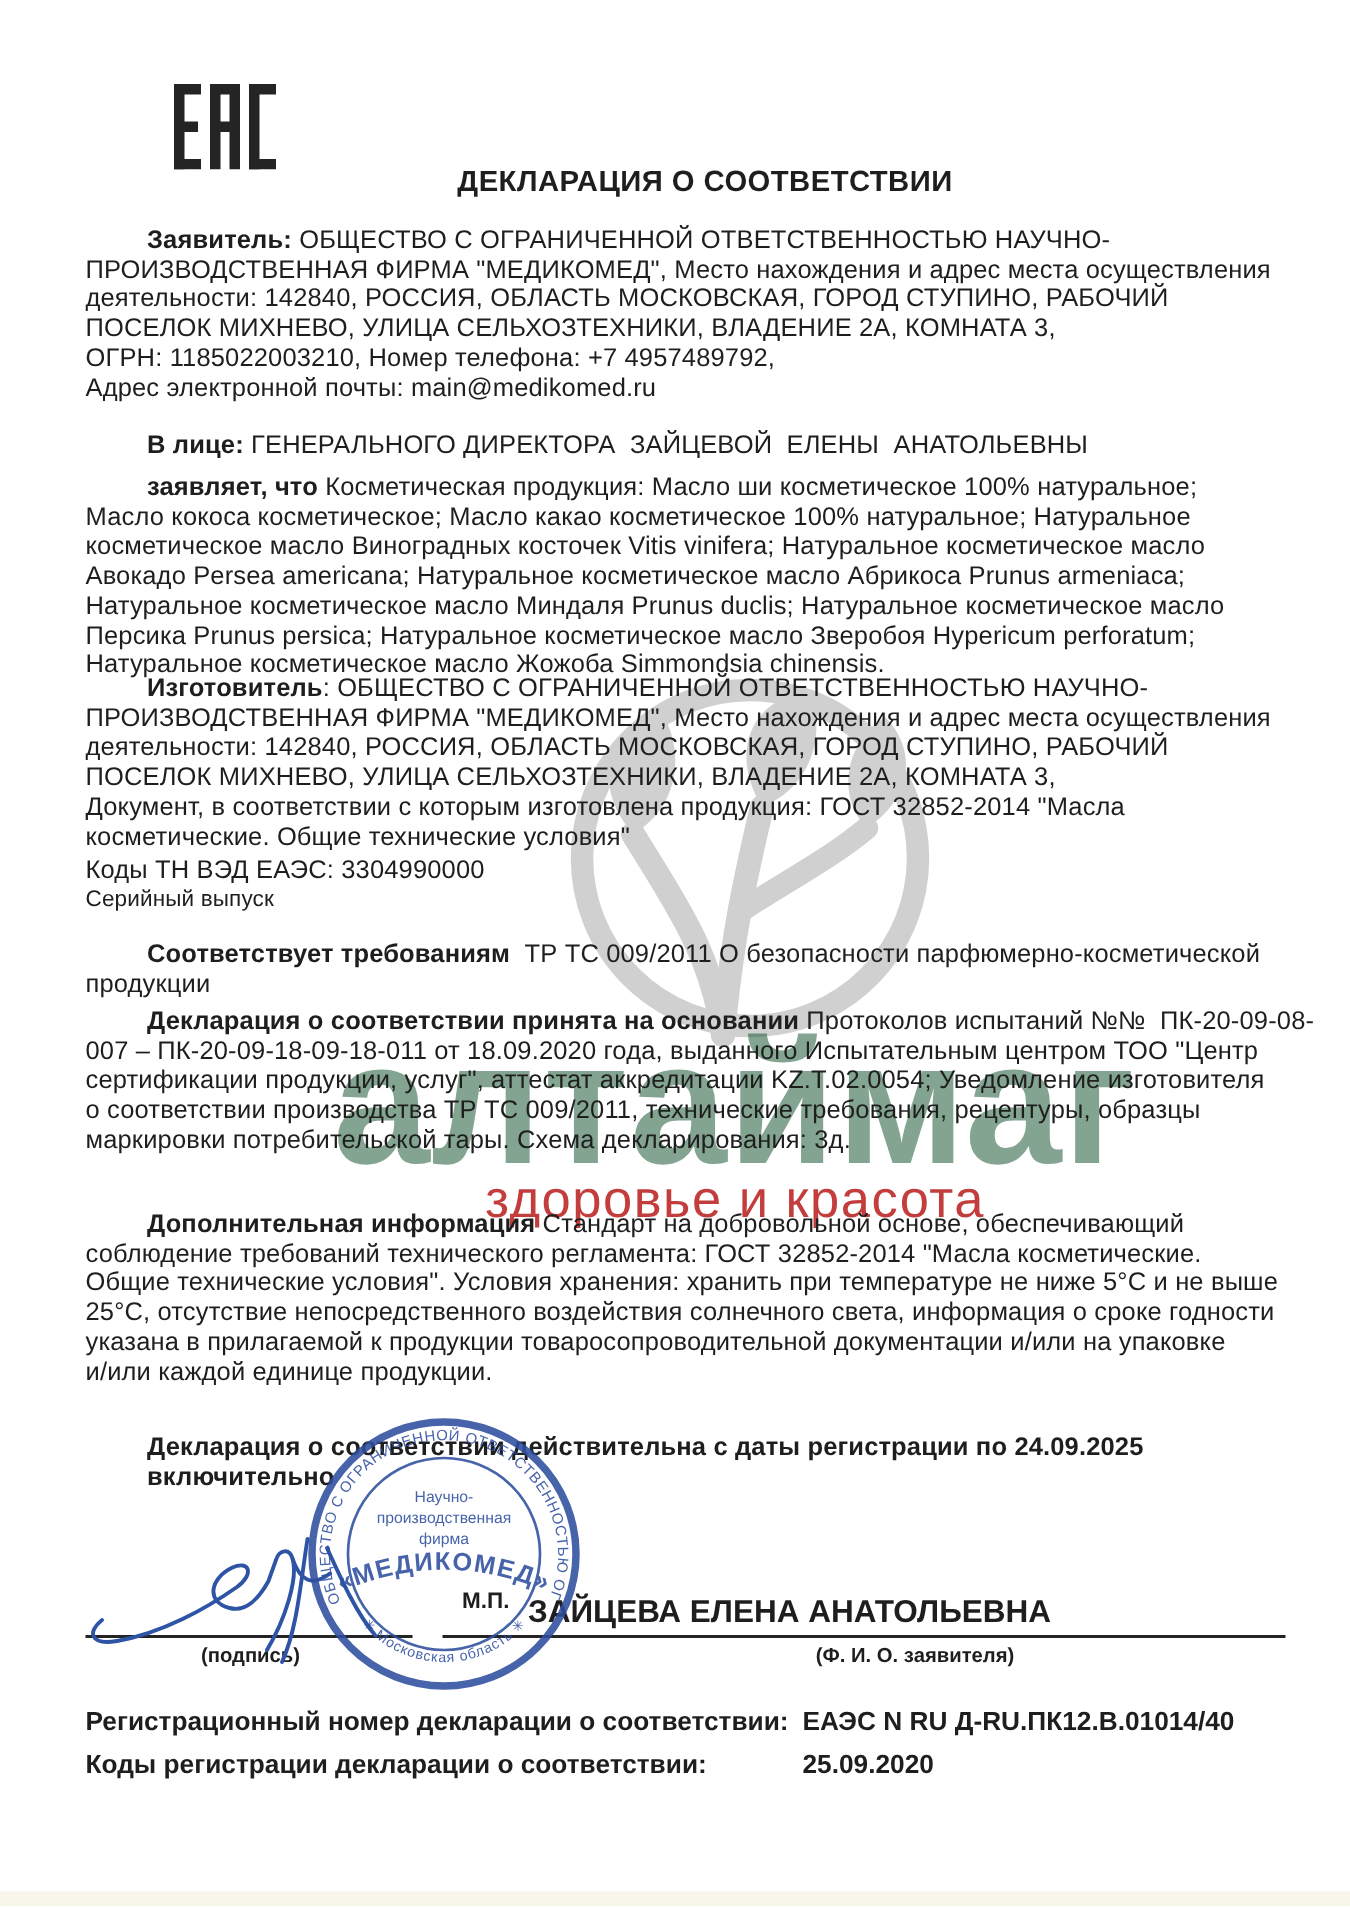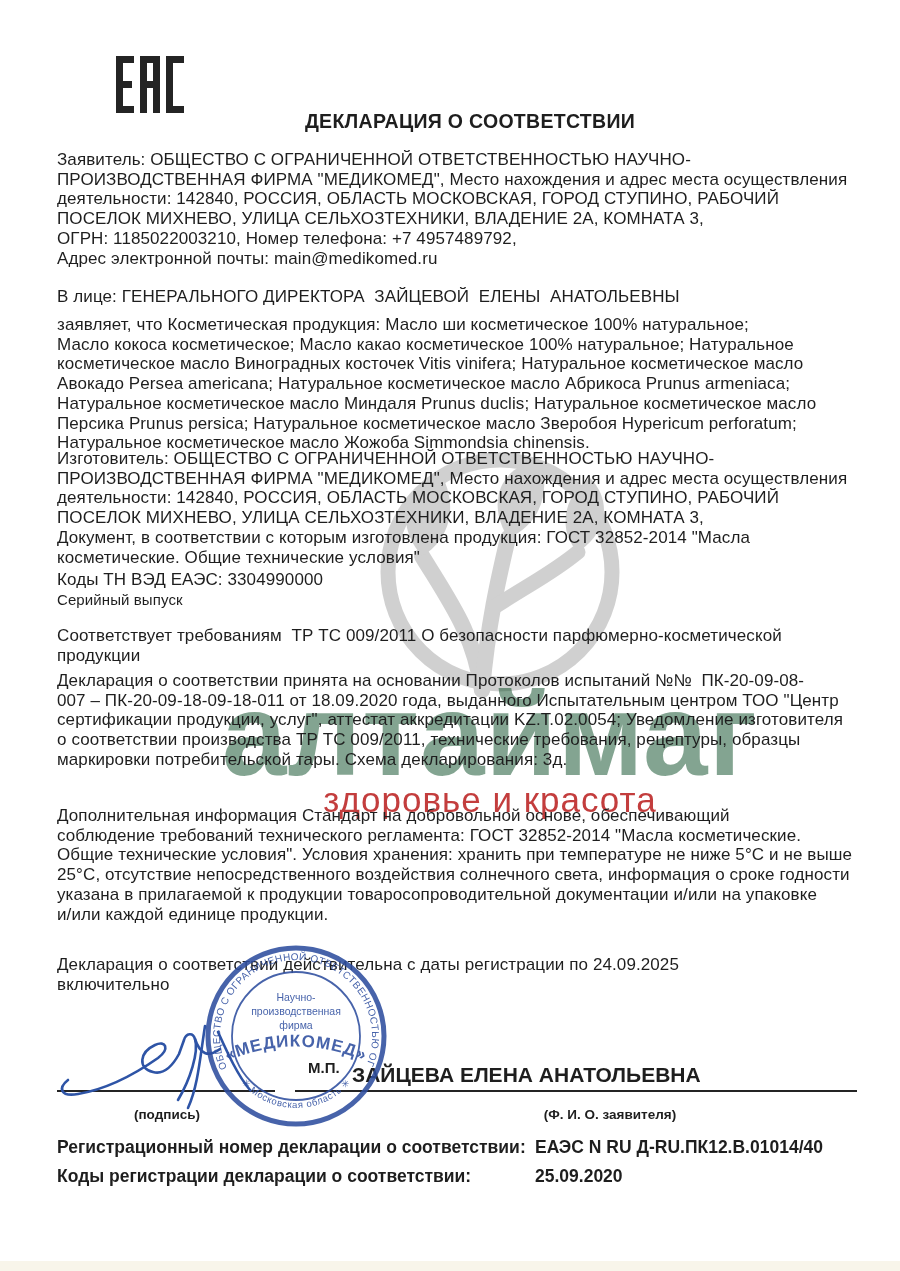--- a/index.html
+++ b/index.html
@@ -4,28 +4,28 @@
 <style>
   html,body{margin:0;padding:0;background:#ffffff;}
   .page{
     position:relative;width:900px;height:1271px;background:#ffffff;overflow:hidden;
     font-family:"Liberation Sans",sans-serif;color:#1e1e1e;
   }
   .para{
     position:absolute;left:57px;white-space:pre;
     font-size:17px;line-height:19.7px;letter-spacing:.1px;z-index:2;
   }
-  .b{font-weight:normal;}
+  .b{font-weight:bold;margin-left:41px;}
   .title{
     position:absolute;left:40px;width:860px;text-align:center;
     font-weight:bold;font-size:19.5px;letter-spacing:.3px;z-index:2;
   }
   .serial{font-size:15px;}
   .hline{position:absolute;height:2px;background:#242424;z-index:2;}
-  .caption{position:absolute;font-weight:bold;font-size:13.5px;text-align:center;z-index:2;margin-top:11px;}
+  .caption{position:absolute;font-weight:bold;font-size:13.5px;text-align:center;z-index:2;}
   .fio-name{position:absolute;font-weight:bold;font-size:21px;z-index:2;}
   .mp{position:absolute;font-weight:bold;font-size:15px;z-index:2;}
   .reg-label{position:absolute;left:57px;font-weight:bold;font-size:17.5px;z-index:2;}
   .reg-value{position:absolute;left:535px;font-weight:bold;font-size:17.5px;z-index:2;}
   .wm-brand{
     position:absolute;left:222px;top:668px;width:640px;z-index:1;
     font-weight:bold;font-size:116px;letter-spacing:1px;color:#14532d;opacity:.52;
   }
   .wm-tagline{
     position:absolute;left:170px;top:780px;width:640px;text-align:center;z-index:1;

